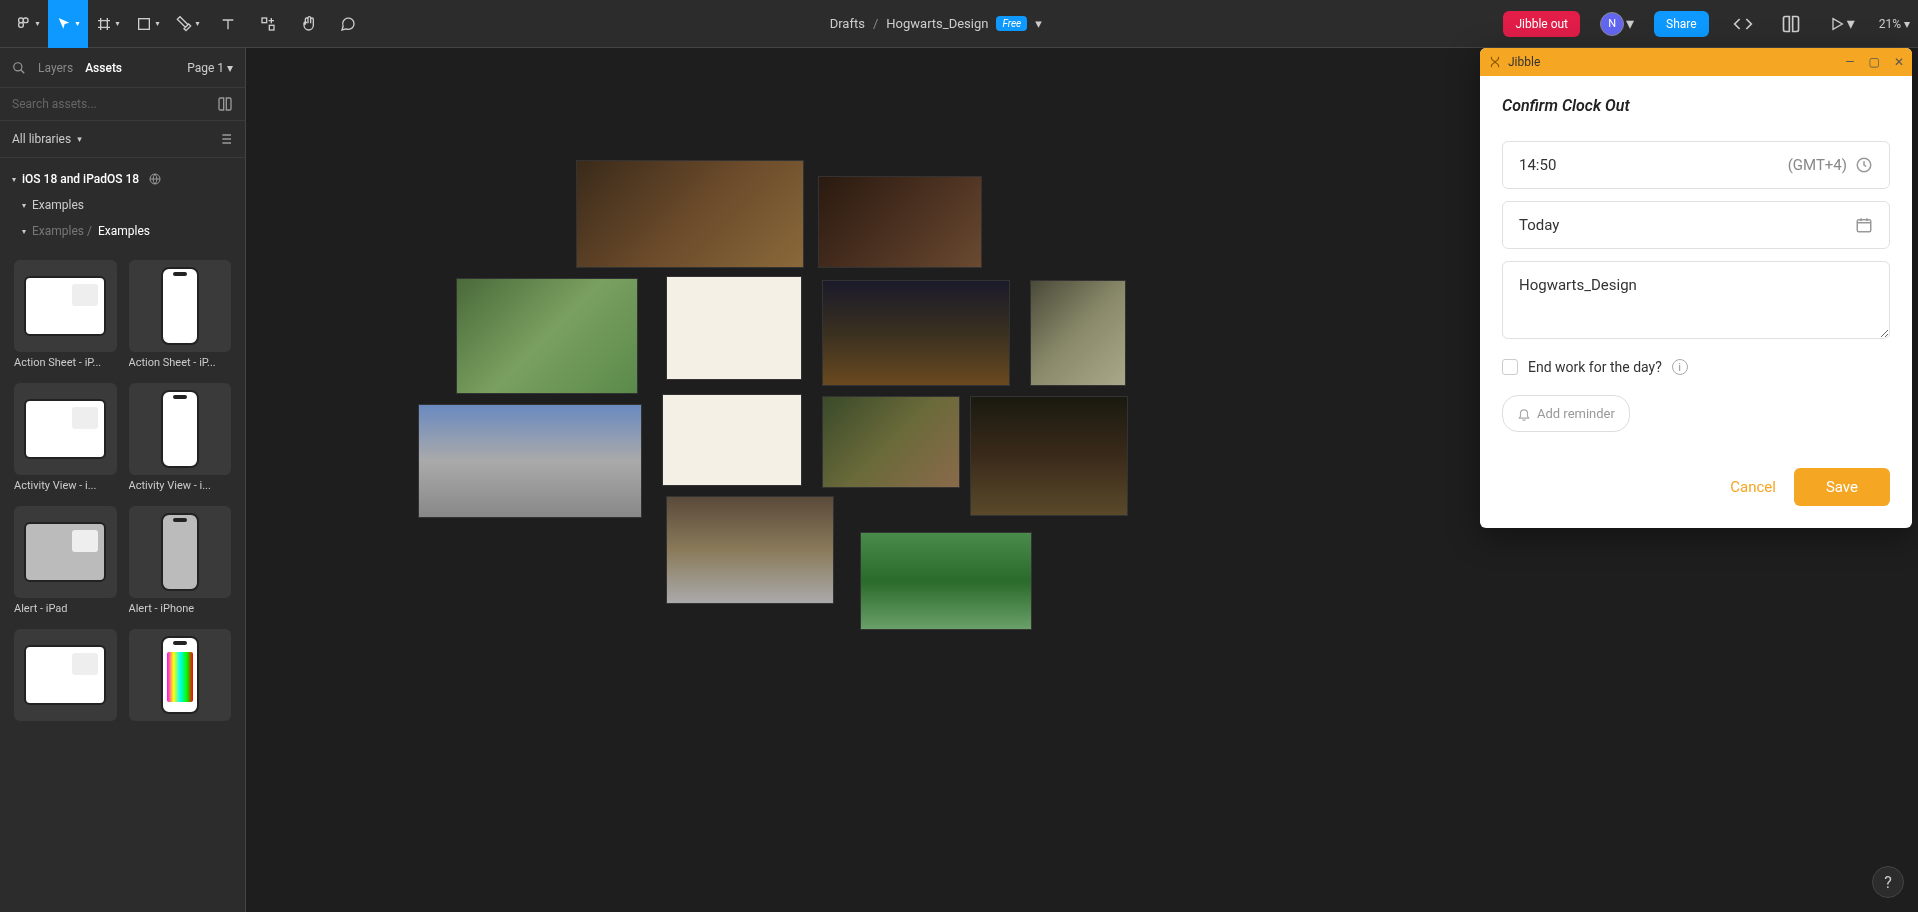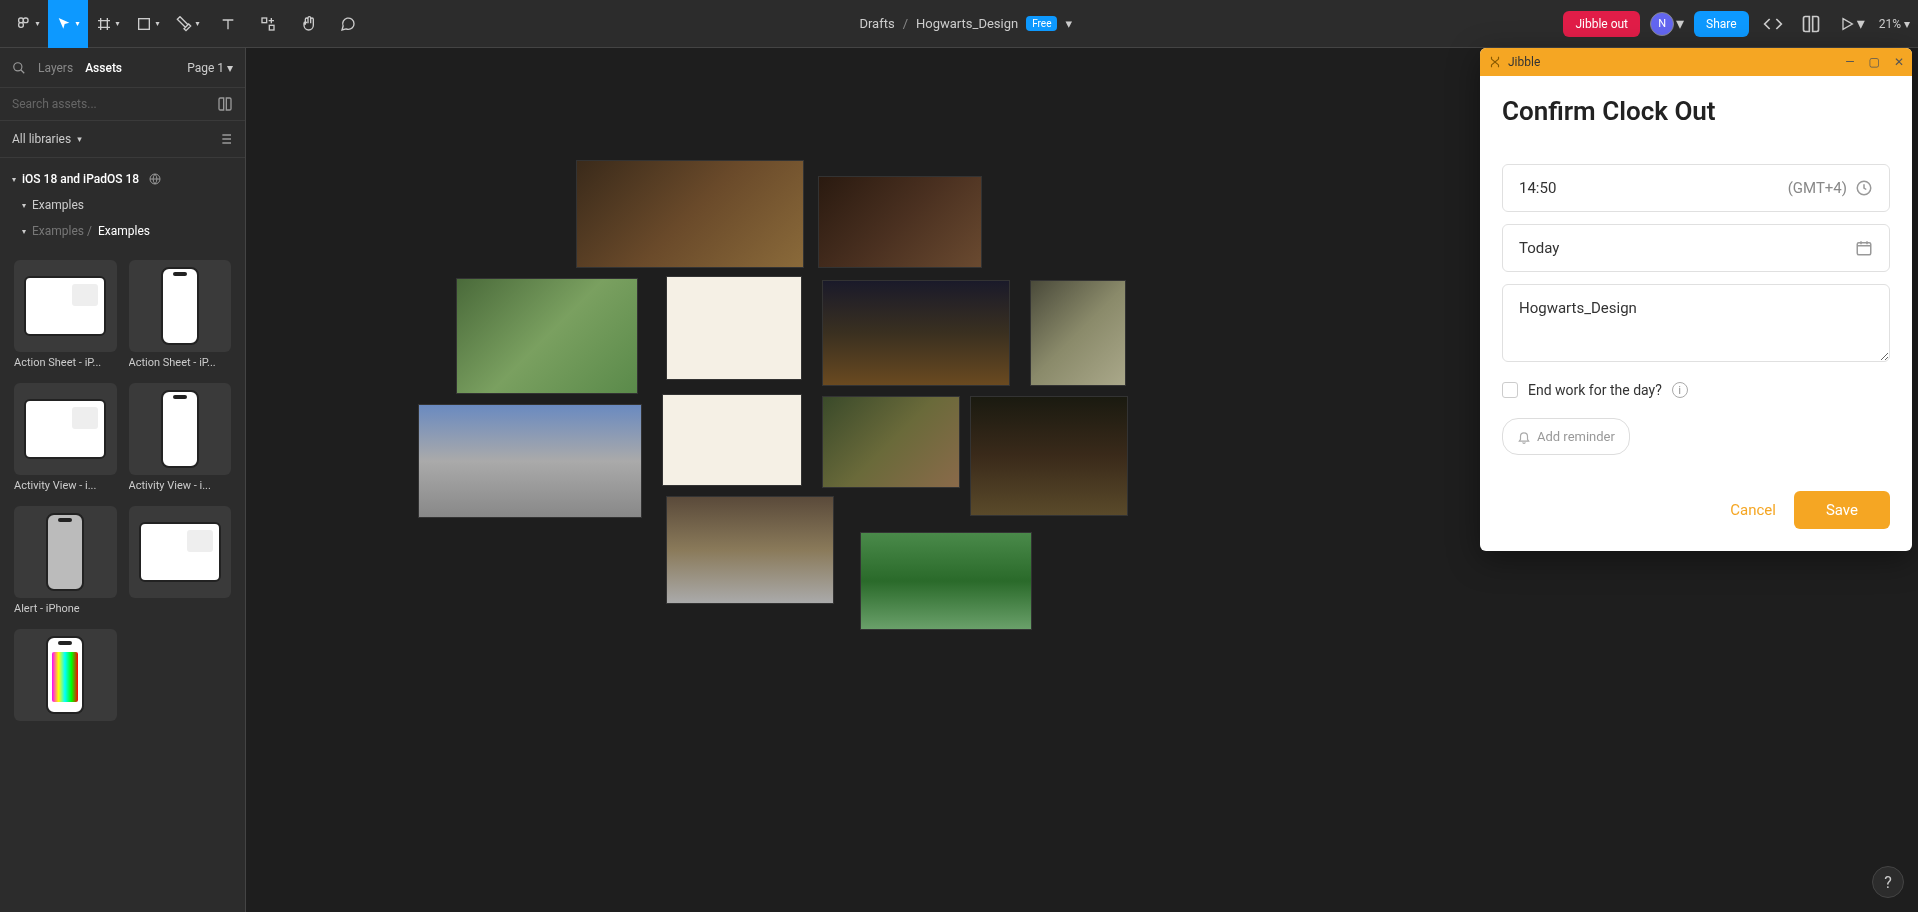--- a/index.html
+++ b/index.html
@@ -5,22 +5,22 @@
 * { margin:0; padding:0; box-sizing:border-box; font-family:-apple-system,BlinkMacSystemFont,"Segoe UI",Roboto,sans-serif; }
 body { background:#1e1e1e; color:#ccc; width:1918px; height:912px; overflow:hidden; position:relative; }
 
 
 .topbar { height:48px; background:#2c2c2c; border-bottom:1px solid #444; display:flex; align-items:center; padding:0 8px; gap:0; }
 .tb-btn { height:48px; min-width:40px; display:flex; align-items:center; justify-content:center; color:#ccc; cursor:pointer; position:relative; }
 .tb-btn.active { background:#0d99ff; color:#fff; }
 .tb-btn .chev { font-size:8px; margin-left:3px; }
 .tb-center { flex:1; display:flex; align-items:center; justify-content:center; gap:8px; font-size:13px; }
 .tb-center .slash { color:#888; }
-.badge-free { background:#0d99ff; color:#fff; font-size:10px; padding:2px 6px; border-radius:4px; }
-.tb-right { display:flex; align-items:center; gap:10px; }
+.badge-free { background:#0d99ff; color:#fff; font-size:10px; padding:2px 6px; border-radius:4px;font-style:italic; }
+.tb-right { display:flex; align-items:center; gap:20px; }
 .btn-jibble { background:#e11d48; color:#fff; padding:6px 12px; border-radius:6px; font-size:12px; cursor:pointer; }
 .avatar { width:24px; height:24px; border-radius:50%; background:#6366f1; color:#fff; display:flex; align-items:center; justify-content:center; font-size:11px; border:1px solid #888; }
 .btn-share { background:#0d99ff; color:#fff; padding:6px 12px; border-radius:6px; font-size:12px; cursor:pointer; }
 .tb-icon { color:#ccc; cursor:pointer; padding:4px; }
 .zoom { font-size:12px; color:#ccc; cursor:pointer; }
 
 
 .sidebar { position:absolute; top:48px; left:0; width:246px; bottom:0; background:#2c2c2c; border-right:1px solid #444; overflow-y:auto; }
 .sb-tabs { display:flex; align-items:center; height:40px; padding:0 12px; gap:12px; border-bottom:1px solid #3a3a3a; }
 .sb-tabs .icon { color:#999; }
@@ -72,21 +72,21 @@
 .img-j::after{ background:linear-gradient(180deg,#1a1a10,#3a2a1a,#5a4a2a); }
 .img-k::after{ background:linear-gradient(180deg,#5a4a3a,#8a7a5a,#aaa); }
 .img-l::after{ background:linear-gradient(180deg,#4a8a4a,#2a6a2a,#6aa06a); }
 
 
 .jibble { position:absolute; top:48px; right:6px; width:432px; background:#fff; border-radius:6px; box-shadow:0 8px 32px rgba(0,0,0,.4); overflow:hidden; color:#333; z-index:100; }
 .jb-title { height:28px; background:#f5a623; display:flex; align-items:center; padding:0 8px; gap:6px; font-size:12px; color:#333; }
 .jb-title .winbtns { margin-left:auto; display:flex; gap:14px; color:#555; }
 .jb-title .winbtns span { cursor:pointer; }
 .jb-body { padding:20px 22px 22px; }
-.jb-h1 { font-size:26px; font-weight:600; color:#222; margin-bottom:38px; }
+.jb-h1 { font-size:16px; font-weight:600; color:#222; margin-bottom:26px;font-style:italic; }
 .jb-field { border:1px solid #e0e0e0; border-radius:6px; padding:14px 16px; font-size:15px; margin-bottom:12px; display:flex; align-items:center; }
 .jb-field .right { margin-left:auto; color:#888; display:flex; align-items:center; gap:8px; }
 .jb-text { border:1px solid #e0e0e0; border-radius:6px; padding:14px 16px; font-size:15px; min-height:78px; resize:both; overflow:auto; margin-bottom:20px; }
 .jb-check { display:flex; align-items:center; gap:10px; font-size:14px; color:#333; margin-bottom:20px; }
 .jb-check .box { width:16px; height:16px; border:1px solid #ccc; border-radius:3px; }
 .jb-check .info { width:16px; height:16px; border:1px solid #aaa; border-radius:50%; display:flex; align-items:center; justify-content:center; font-size:10px; color:#888; }
 .jb-addrem { border:1px solid #ddd; border-radius:16px; padding:10px 14px; font-size:13px; color:#999; display:inline-flex; align-items:center; gap:6px; cursor:pointer; margin-bottom:36px; }
 .jb-actions { display:flex; justify-content:flex-end; gap:18px; align-items:center; }
 .jb-cancel { color:#f5a623; font-size:15px; cursor:pointer; }
 .jb-save { background:#f5a623; color:#fff; padding:10px 32px; border-radius:6px; font-size:15px; cursor:pointer; }
@@ -261,20 +261,26 @@
       <div class="sb-thumb">
           <div class="dev-ipad"></div>
         </div>
       <div class="sb-label">Activity View - i...</div>
     </div>
     <div class="sb-card">
       <div class="sb-thumb">
           <div class="dev-iphone"></div>
         </div>
       <div class="sb-label">Activity View - i...</div>
+    </div>
+    <div class="sb-card">
+      <div class="sb-thumb">
+          <div class="dev-ipad gray"></div>
+        </div>
+      <div class="sb-label">Alert - iPad</div>
     </div>
     <div class="sb-card">
       <div class="sb-thumb">
           <div class="dev-iphone gray"></div>
         </div>
       <div class="sb-label">Alert - iPhone</div>
     </div>
     <div class="sb-card">
       <div class="sb-thumb">
           <div class="dev-ipad"></div>

